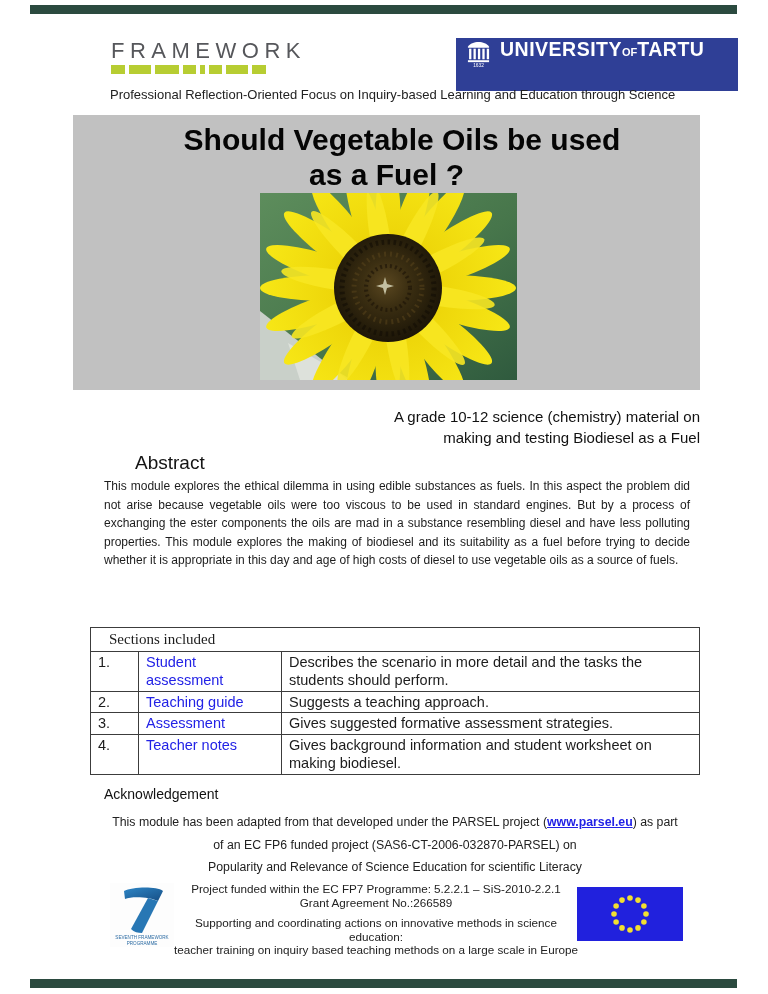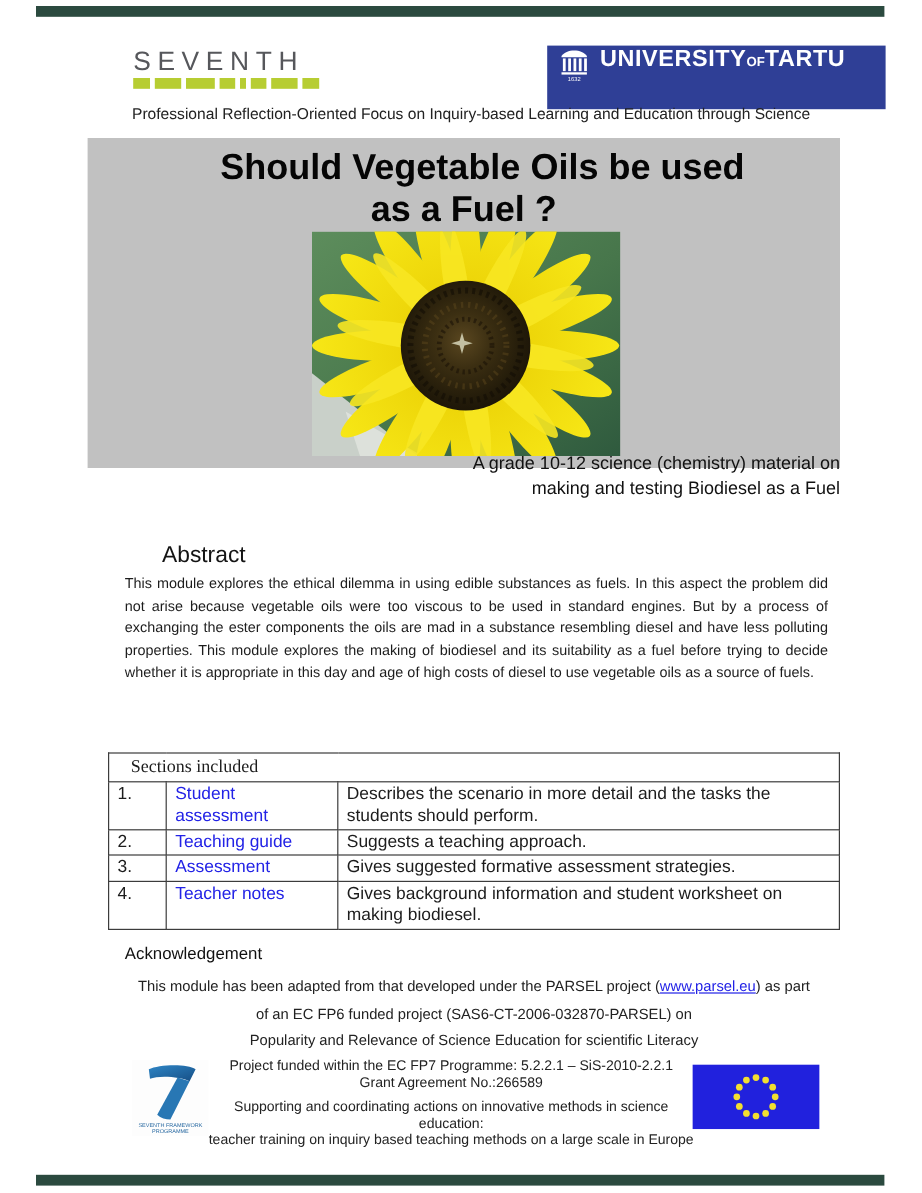--- a/index.html
+++ b/index.html
@@ -31,21 +31,21 @@
 
   
   .title-box { position:absolute; left:73px; top:115px; width:627px; height:275px;
     background:var(--title-box-gray,#c1c1c1); }
   .title-line { text-align:center; font-weight:bold; color:#050505;
     font-size:30px; line-height:35px; }
   .title-line.first { padding-top:7px;padding-left:31px; }
   .sunflower { position:absolute; left:187px; top:78px; width:257px; height:187px; display:block; }
 
   
-  .caption { position:absolute; right:68px; top:376px; text-align:right;
+  .caption { position:absolute; right:68px; top:406px; text-align:right;
     font-size:15px; line-height:21px; color:#111; }
 
   
   .abstract-heading { position:absolute; left:104px; top:452px; font-size:19px; color:#141414;margin-left:31px; }
   .abstract-body { position:absolute; left:104px; top:477px; width:586px;
     font-size:12px; line-height:18.6px; text-align:justify; color:#1c1c1c; }
 
   
   .sections-table { position:absolute; left:90px; top:627px; width:610px;
     border-collapse:collapse; table-layout:fixed; }
@@ -54,39 +54,39 @@
     vertical-align:top; color:#1c1c1c; }
   .sections-table td.th { font-family:"Liberation Serif","DejaVu Serif",serif;
     font-size:15px; padding:2px 18px; }
   .section-link { color:var(--link-blue,#2222e6); cursor:pointer; text-decoration:none; }
 
   
   .ack-heading { position:absolute; left:104px; top:786px; font-size:14px;
     font-weight:normal; color:#111; }
   .ack-lines { position:absolute; left:84px; top:811px; width:622px; text-align:center;
     font-size:12.3px; line-height:22.5px; color:#222; }
-  .parsel-link { color:var(--link-blue,#2222e6); font-weight:normal;
+  .parsel-link { color:var(--link-blue,#2222e6); font-weight:bold;
     text-decoration:underline; cursor:pointer; }
 
   
   .fp7-logo { position:absolute; left:110px; top:883px; width:64px; height:64px; }
   .footer-text { position:absolute; left:172px; top:882px; width:408px;
     text-align:center; font-size:11.7px; line-height:13.5px; color:#222; }
   .footer-text .grp2 { margin-top:7px; }
   .eu-flag { position:absolute; left:577px; top:887px; width:106px; height:54px; display:block; }
 </style>
 </head>
 <body>
 
 <div class="page">
 
   <div class="rule-bar top"></div>
 
   <div class="profiles-logo">
-    <div class="profiles-text">SEVENTH</div>
+    <div class="profiles-text">FRAMEWORK</div>
     <div class="profiles-blocks">
       <span class="pb1"></span>
       <span class="pb2"></span>
       <span class="pb3"></span>
       <span class="pb4"></span>
       <span class="pb5"></span>
       <span class="pb6"></span>
       <span class="pb7"></span>
       <span class="pb8"></span>
     </div>

